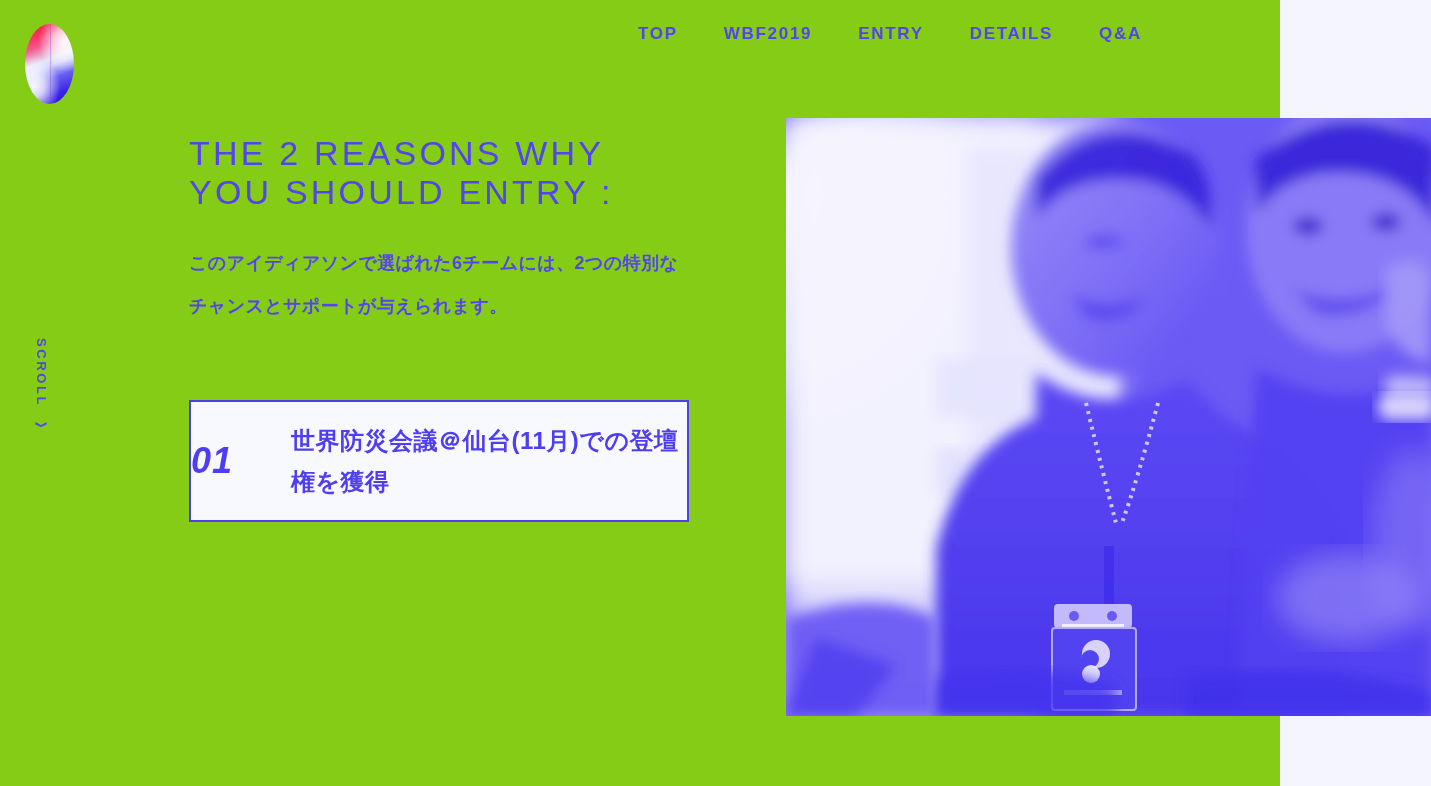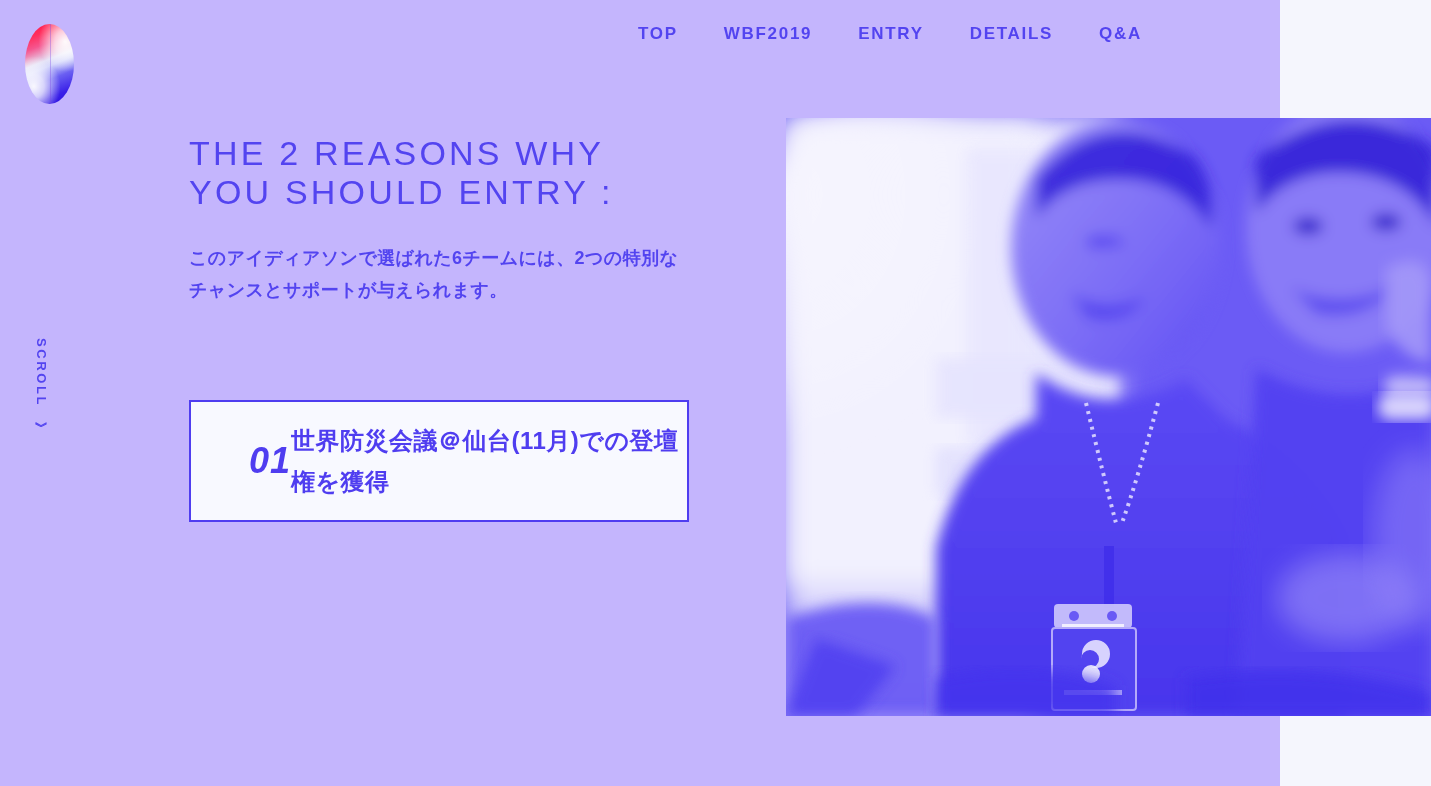--- a/index.html
+++ b/index.html
@@ -3,21 +3,21 @@
 <meta charset="utf-8">
 <title>WBF2019 Ideathon Landing</title>
 <style>
   * { margin:0; padding:0; box-sizing:border-box; }
   html, body {
     width:1431px; height:786px;
     background:#f5f6fd;
     font-family:"Liberation Sans", sans-serif;
     overflow:hidden;
   }
-  .page { position:relative; width:1280px; height:786px; background:#c4b5fd; }
+  .page { position:relative; width:1280px; height:786px; background:#84cc16; }
 
   
   .logo {
     position:absolute; left:25px; top:24px;
     width:49px; height:80px;
     border-radius:50%;
     overflow:hidden;
     background:
       radial-gradient(ellipse 130% 90% at 18% 78%, rgba(255,255,255,0.96) 0%, rgba(255,255,255,0.75) 16%, rgba(255,255,255,0) 42%),
       radial-gradient(ellipse 130% 90% at 82% 22%, rgba(255,255,255,0.96) 0%, rgba(255,255,255,0.72) 16%, rgba(255,255,255,0) 42%),
@@ -79,39 +79,39 @@
     letter-spacing:3.2px;
     line-height:39px;
     white-space:pre-line;
   }
 
   .subhead {
     margin-top:30px;
     color:#5344f0;
     font-size:18px;
     font-weight:bold;
-    line-height:32px;
+    line-height:43px;
     letter-spacing:0.4px;
     width:500px;
   }
 
   
   .cards { position:absolute; left:189px; top:400px; width:500px; }
   .card {
     width:500px; height:122px;
     border:2px solid #4f3df0;
     background:#f8f9ff;
     display:flex; align-items:center;
     margin-bottom:38px;
     cursor:pointer;
   }
   .card-num {
     width:100px;
     flex:0 0 100px;
-    text-align:right;
+    text-align:left;
     color:#4f3df0;
     font-size:36px;
     font-weight:bold;
     font-style:italic;
     letter-spacing:1px;
   }
   .card-text {
     color:#4f3df0;
     font-size:24px;
     font-weight:bold;

